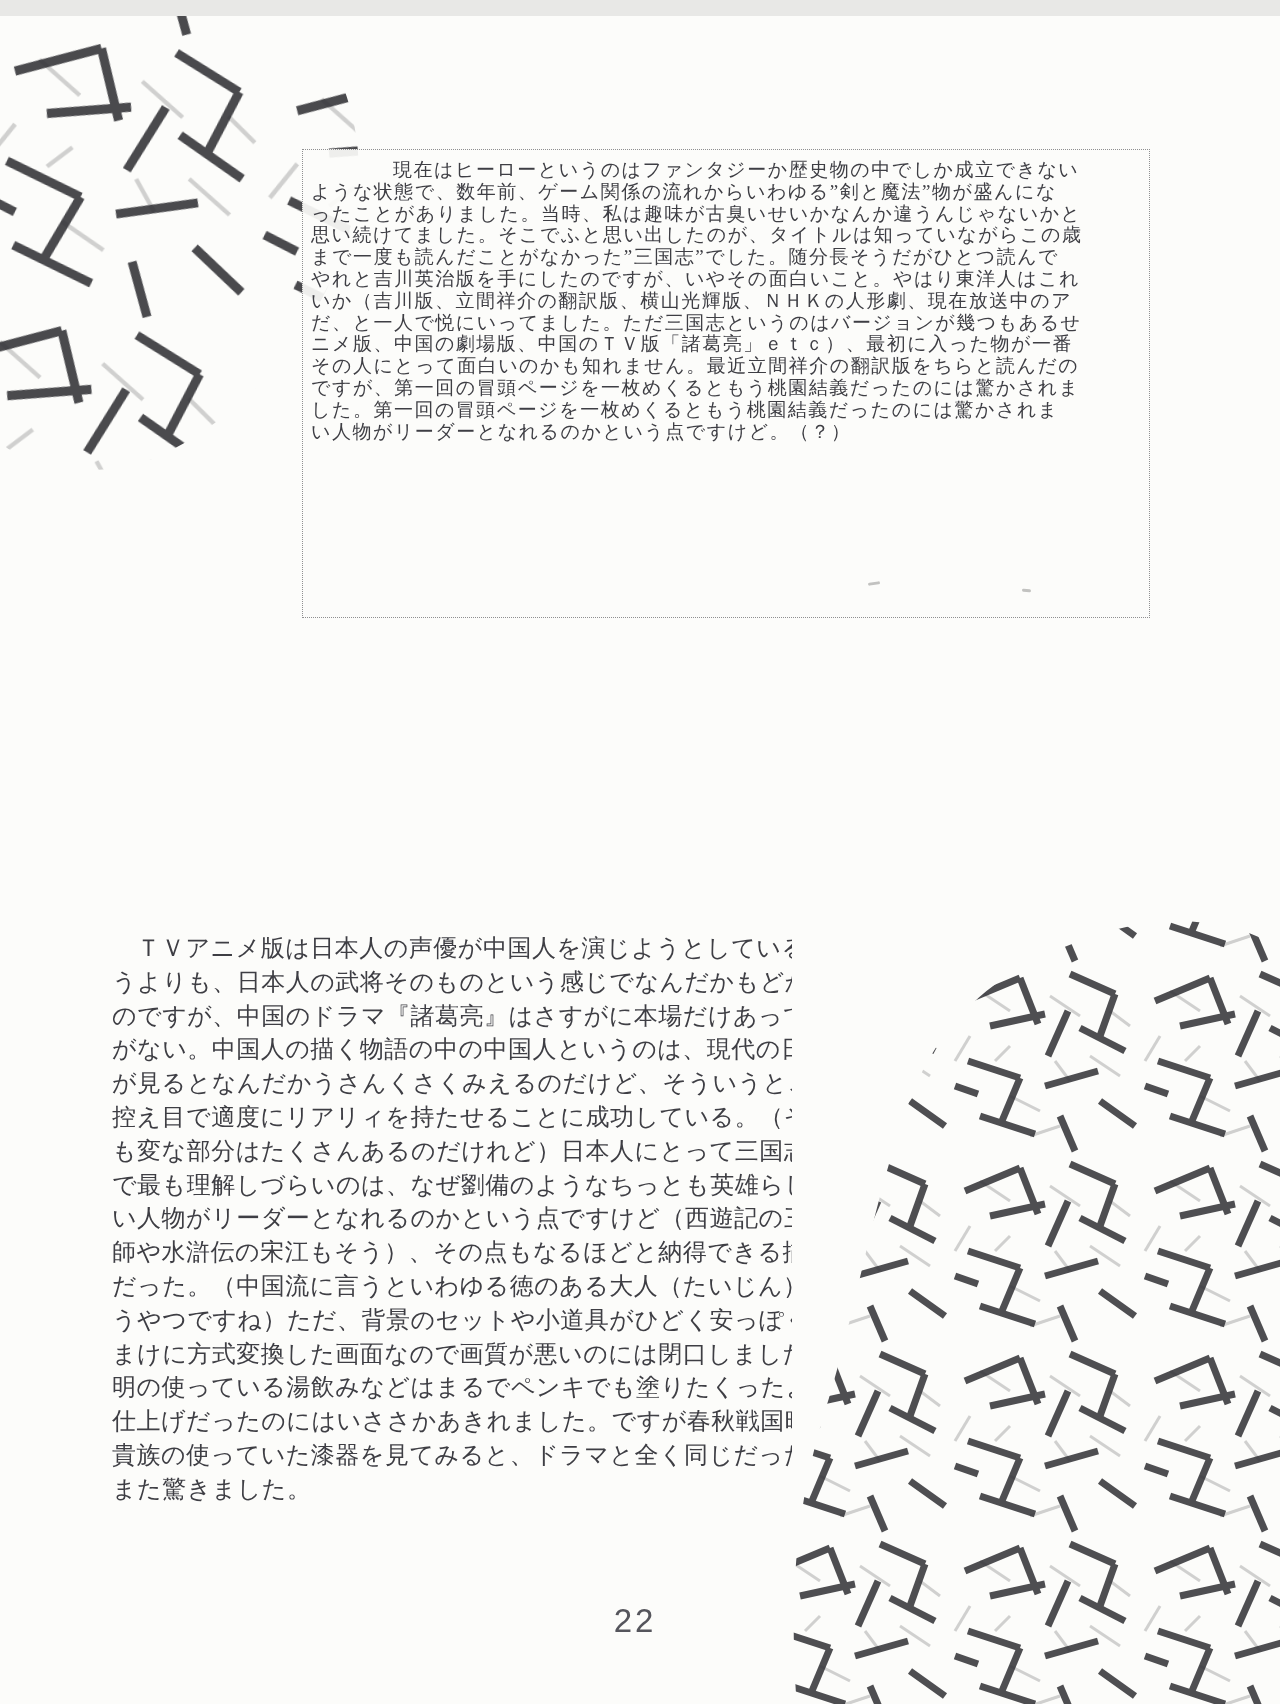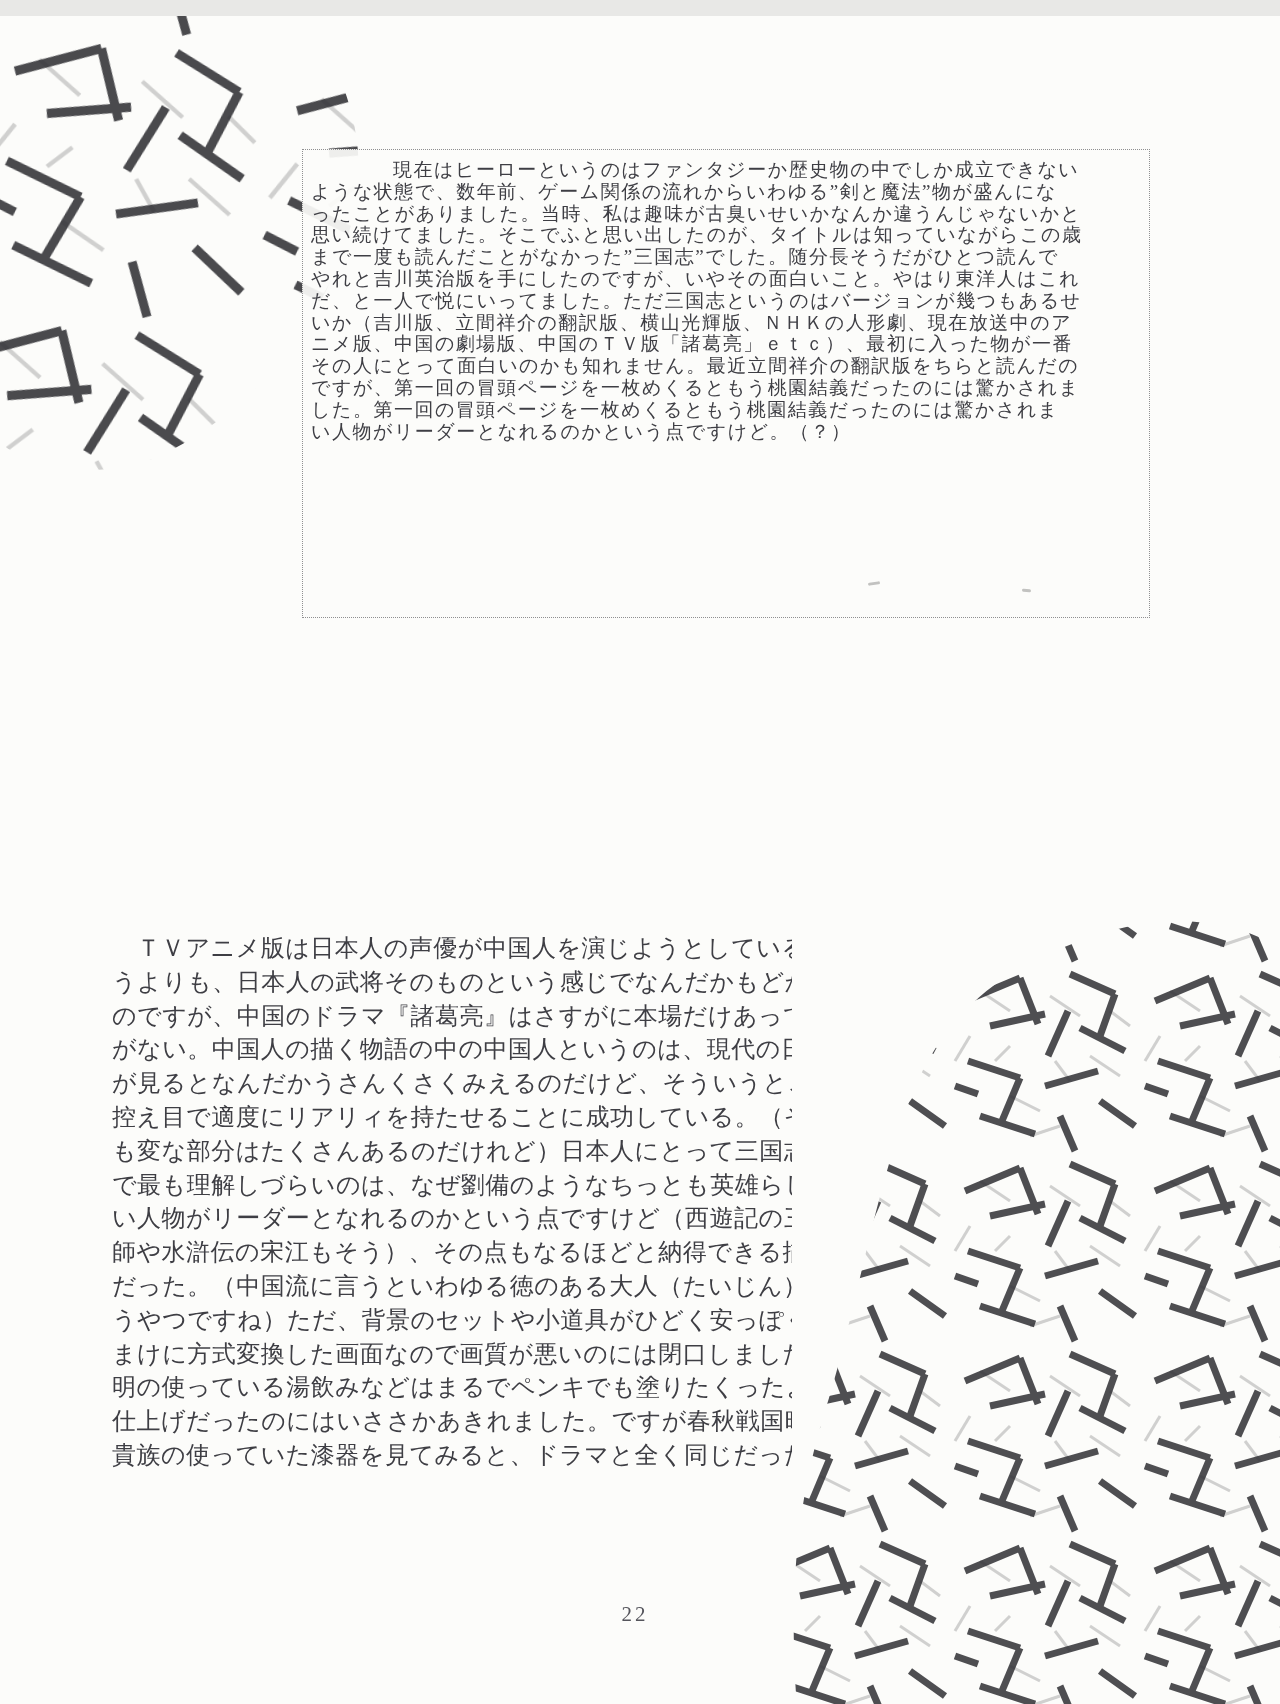--- a/index.html
+++ b/index.html
@@ -53,24 +53,24 @@
     color: #3e3e44;
     white-space: pre;
     overflow: hidden;
   }
   .page-number {
     position: absolute;
     left: 585px;
     top: 1586px;
     width: 100px;
     text-align: center;
-    font-size: 21px;
+    font-size: 33px;
     color: #55555c;
     letter-spacing: 3px;
-    font-family: Liberation Serif, serif;
+    font-family: Liberation Sans, sans-serif;
   }
   .speck {
     position: absolute;
     background: #c2c2c0;
     border-radius: 2px;
   }
   .speck.s1 { left: 868px; top: 566px; width: 12px; height: 3px; transform: rotate(-8deg); }
   .speck.s2 { left: 1022px; top: 573px; width: 9px; height: 3px; transform: rotate(5deg); }
 </style>
 </head>
@@ -144,22 +144,22 @@
     <path d="M1072,928 C1148,896 1225,898 1280,932 L1280,1704 L798,1704 C786,1565 800,1472 829,1382 C856,1292 872,1192 906,1094 C938,1002 998,955 1072,928 Z" fill="url(#brush)"></path>
   </svg>
 
   <div class="textbox">
       <div class="tline">　　　　現在はヒーローというのはファンタジーか歴史物の中でしか成立できない</div>
       <div class="tline">ような状態で、数年前、ゲーム関係の流れからいわゆる”剣と魔法”物が盛んにな</div>
       <div class="tline">ったことがありました。当時、私は趣味が古臭いせいかなんか違うんじゃないかと</div>
       <div class="tline">思い続けてました。そこでふと思い出したのが、タイトルは知っていながらこの歳</div>
       <div class="tline">まで一度も読んだことがなかった”三国志”でした。随分長そうだがひとつ読んで</div>
       <div class="tline">やれと吉川英治版を手にしたのですが、いやその面白いこと。やはり東洋人はこれ</div>
+      <div class="tline">いか（吉川版、立間祥介の翻訳版、横山光輝版、ＮＨＫの人形劇、現在放送中のア</div>
       <div class="tline">だ、と一人で悦にいってました。ただ三国志というのはバージョンが幾つもあるせ</div>
-      <div class="tline">いか（吉川版、立間祥介の翻訳版、横山光輝版、ＮＨＫの人形劇、現在放送中のア</div>
       <div class="tline">ニメ版、中国の劇場版、中国のＴＶ版「諸葛亮」ｅｔｃ）、最初に入った物が一番</div>
       <div class="tline">その人にとって面白いのかも知れません。最近立間祥介の翻訳版をちらと読んだの</div>
       <div class="tline">ですが、第一回の冒頭ページを一枚めくるともう桃園結義だったのには驚かされま</div>
       <div class="tline">した。第一回の冒頭ページを一枚めくるともう桃園結義だったのには驚かされま</div>
       <div class="tline">い人物がリーダーとなれるのかという点ですけど。（？）</div>
     </div>
 
   <div class="essay">
       <div class="tline">　ＴＶアニメ版は日本人の声優が中国人を演じようとしているとい</div>
       <div class="tline">うよりも、日本人の武将そのものという感じでなんだかもどかしい</div>
@@ -170,20 +170,21 @@
       <div class="tline">も変な部分はたくさんあるのだけれど）日本人にとって三国志の中</div>
       <div class="tline">で最も理解しづらいのは、なぜ劉備のようなちっとも英雄らしくな</div>
       <div class="tline">い人物がリーダーとなれるのかという点ですけど（西遊記の三蔵法</div>
       <div class="tline">師や水滸伝の宋江もそう）、その点もなるほどと納得できる描き方</div>
       <div class="tline">だった。（中国流に言うといわゆる徳のある大人（たいじん）とい</div>
       <div class="tline">うやつですね）ただ、背景のセットや小道具がひどく安っぽく、お</div>
       <div class="tline">まけに方式変換した画面なので画質が悪いのには閉口しました。孔</div>
       <div class="tline">明の使っている湯飲みなどはまるでペンキでも塗りたくったような</div>
       <div class="tline">仕上げだったのにはいささかあきれました。ですが春秋戦国時代の</div>
       <div class="tline">貴族の使っていた漆器を見てみると、ドラマと全く同じだったので</div>
+      <div class="tline">また驚きました。</div>
     </div>
 
   <div class="speck s1"></div>
   <div class="speck s2"></div>
 
   <div class="page-number">22</div>
 
 </div>
 
 </body></html>

